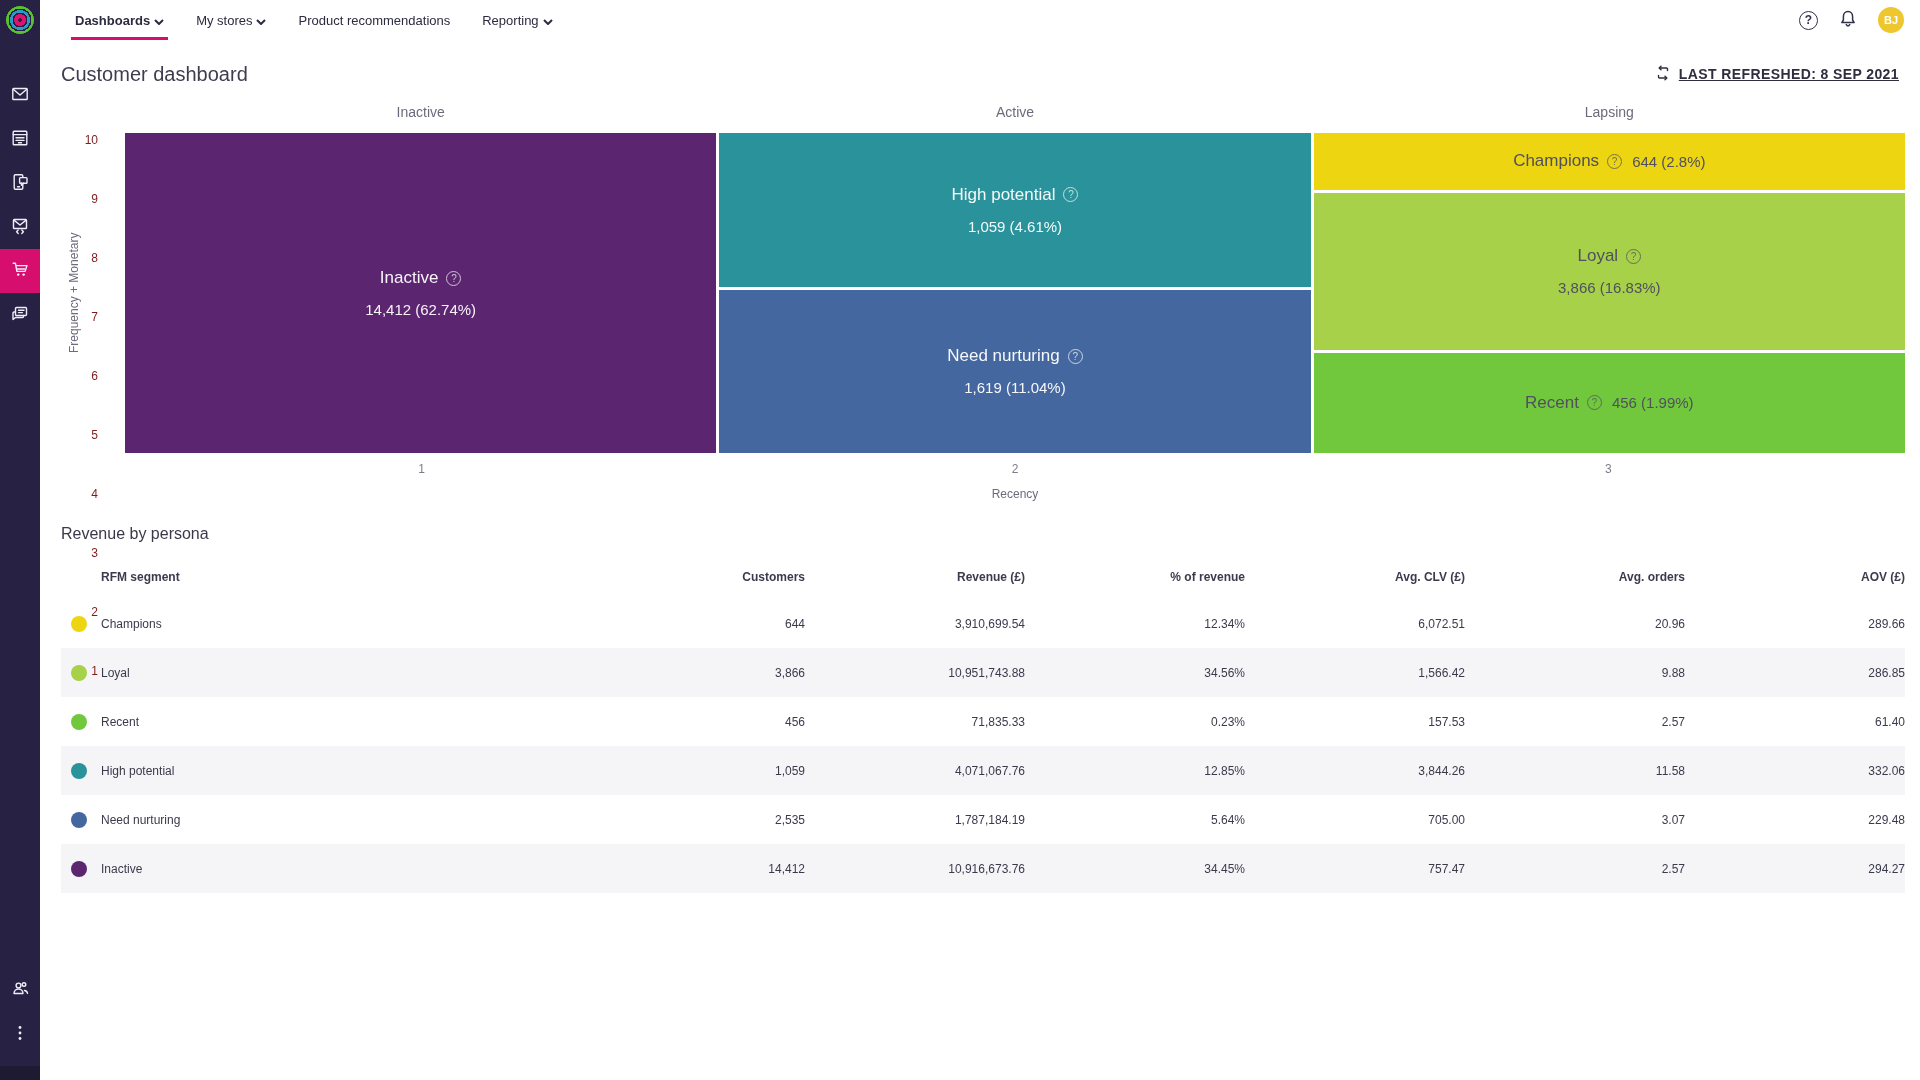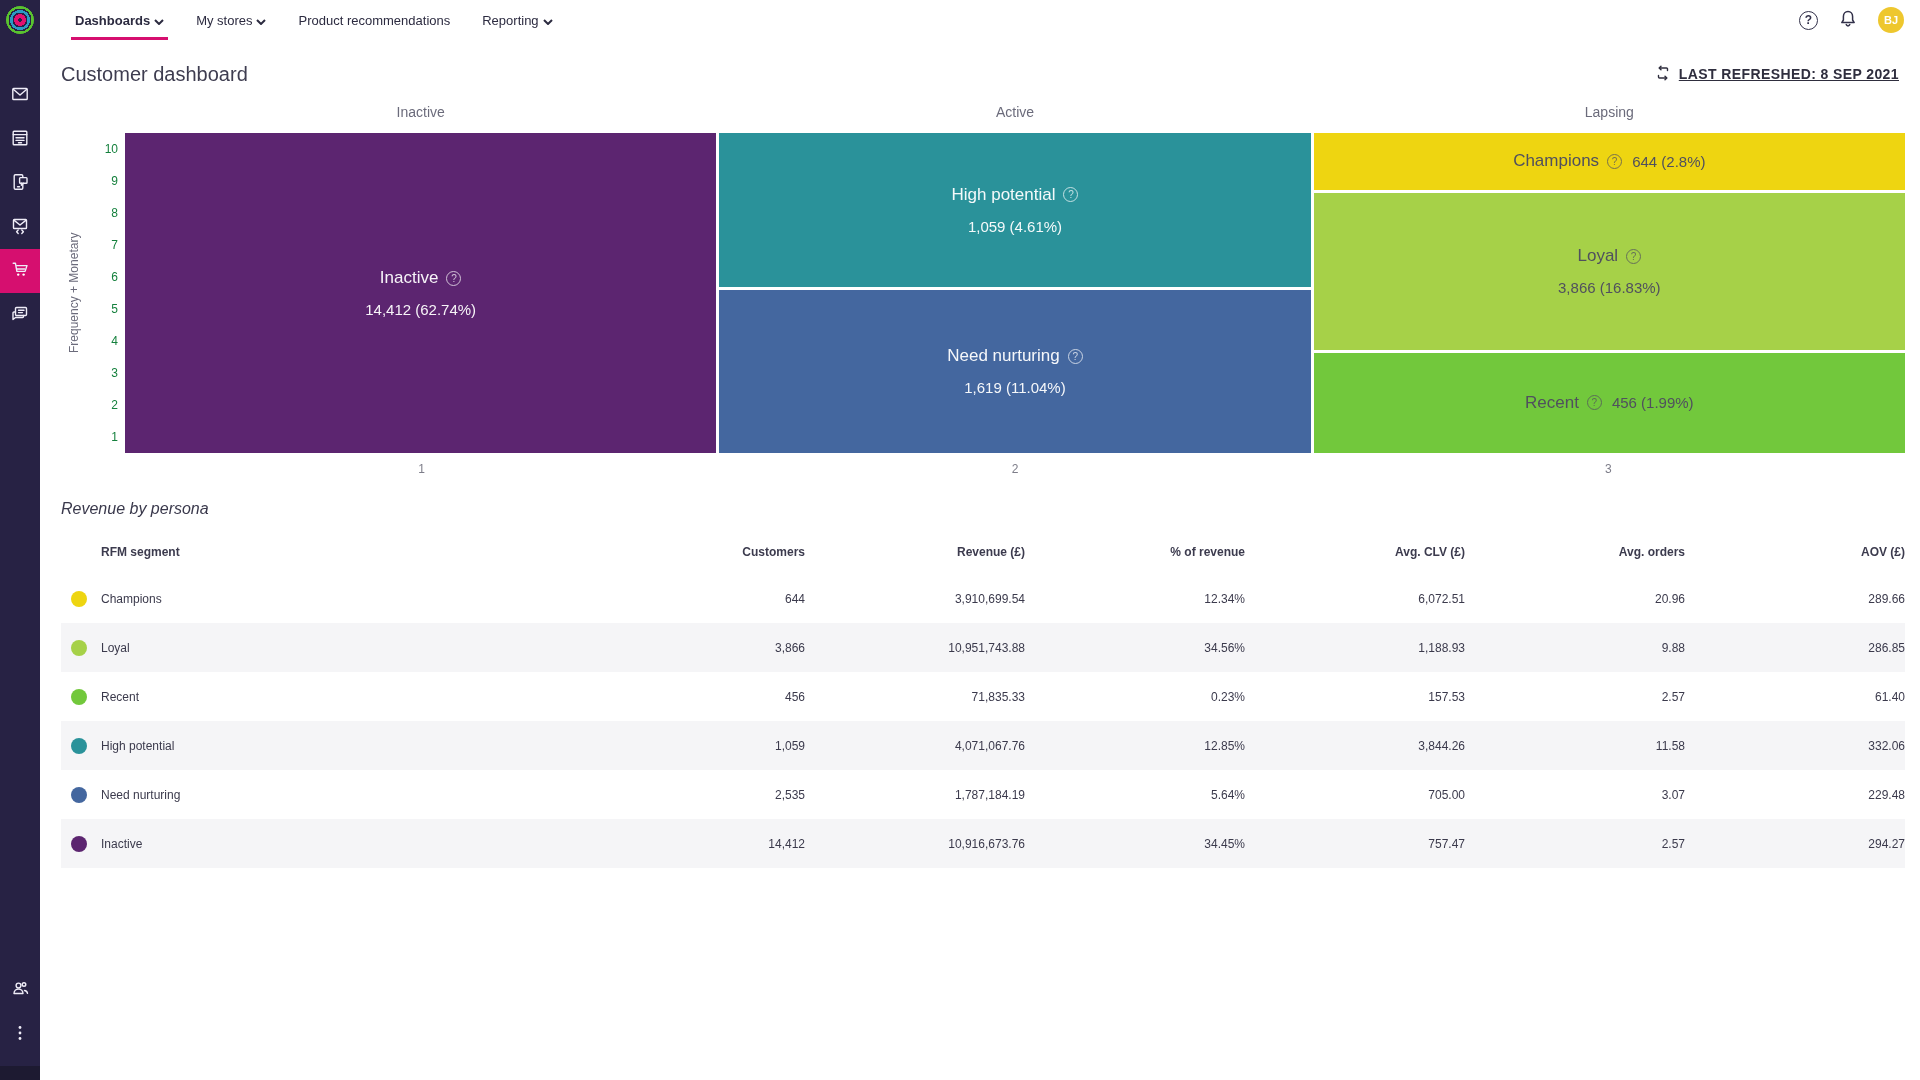--- a/index.html
+++ b/index.html
@@ -72,22 +72,22 @@
   }
   .plot-wrap { display:flex; }
   .y-axis { width:64px; position:relative; }
   .y-axis-label {
     position:absolute; left:6px; top:0; height:100%;
     writing-mode:vertical-rl; transform:rotate(180deg);
     display:flex; align-items:center; justify-content:center;
     font-size:12px; color:#6b6b7b;
   }
   .y-ticks {
-    position:absolute; right:7px; top:0; height:100%;
-    display:flex; flex-direction:column; font-size:12px; color:#15803d;
+    position:absolute; right:27px; top:0; height:100%;
+    display:flex; flex-direction:column; font-size:12px; color:#7f1d1d;gap:45px;
   }
   .y-ticks div { flex:1; display:flex; align-items:center; justify-content:flex-end; }
   .plot { flex:1; height:320px; display:grid; grid-template-columns:repeat(3,1fr); gap:3px; }
   .pcol { display:flex; flex-direction:column; gap:3px; }
   .seg {
     display:flex; flex-direction:column; align-items:center; justify-content:center; gap:13px;
     color:rgba(255,255,255,.95); cursor:pointer;
   }
   .seg.dark { color:#50505e; }
   .seg.inline { flex-direction:row; gap:10px; }
@@ -97,21 +97,21 @@
     width:15px; height:15px; border:1px solid currentColor; border-radius:50%;
     font-size:10px; display:inline-flex; align-items:center; justify-content:center; opacity:.75;
   }
   .x-ticks {
     margin-left:64px; display:grid; grid-template-columns:repeat(3,1fr);
     text-align:center; font-size:12px; color:#7d7d89; margin-top:9px;
   }
   .x-axis-label { margin-left:64px; text-align:center; font-size:12px; color:#6b6b7b; margin-top:11px; }
   
   .tbl-section { margin-top:24px; }
-  .tbl-title { font-size:16px; font-weight:400; color:#3a394c; margin:0;font-style:italic; }
+  .tbl-title { font-size:16px; font-weight:400; color:#3a394c; margin:0; }
   table { width:100%; border-collapse:collapse; margin-top:12px; font-size:12px; color:#3b3a4c; }
   th { font-weight:700; text-align:right; padding:15px 0; color:#3c3b4e; }
   th.left { text-align:left; padding-left:40px; }
   td { text-align:right; height:49px; padding:0; }
   td.name-cell { text-align:left; }
   .num-col { width:220px; }
   tr.alt { background:#f5f5f7; }
   .name-wrap { display:flex; align-items:center; gap:14px; padding-left:10px; }
   .dot { width:16px; height:16px; border-radius:50%; flex:0 0 16px; }
 </style>
@@ -335,20 +335,21 @@
               <div class="seg-count">456 (1.99%)</div>
             </div>
           </div>
       </div>
     </div>
     <div class="x-ticks">
       <div>1</div>
       <div>2</div>
       <div>3</div>
     </div>
+    <div class="x-axis-label">Recency</div>
   </section>
 
   <section class="tbl-section">
     <h2 class="tbl-title">Revenue by persona</h2>
     <table>
       <thead>
         <tr>
             <th class="left">RFM segment</th>
             <th class="num-col">Customers</th>
             <th class="num-col">Revenue (£)</th>
@@ -377,21 +378,21 @@
   <tr class="alt">
     <td class="name-cell">
       <span class="name-wrap">
         <span class="dot" style="background: rgb(166, 209, 72);"></span>
         <span class="seg-name">Loyal</span>
       </span>
     </td>
     <td class="num num-col">3,866</td>
     <td class="num num-col">10,951,743.88</td>
     <td class="num num-col">34.56%</td>
-    <td class="num num-col">1,188.93</td>
+    <td class="num num-col">1,566.42</td>
     <td class="num num-col">9.88</td>
     <td class="num num-col">286.85</td>
   </tr>
 
   <tr>
     <td class="name-cell">
       <span class="name-wrap">
         <span class="dot" style="background: rgb(114, 200, 60);"></span>
         <span class="seg-name">Recent</span>
       </span>

